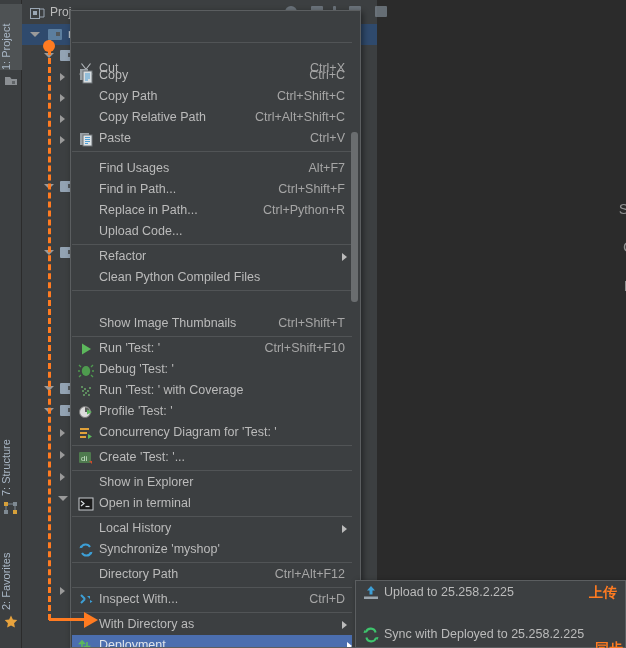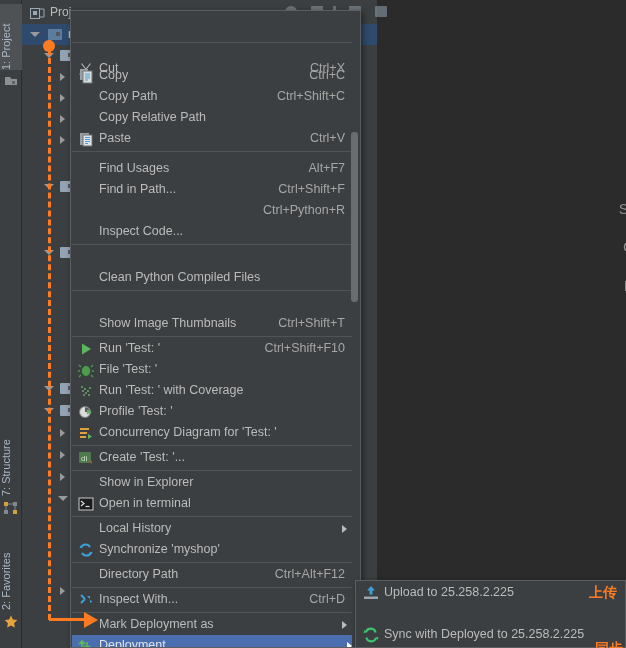--- a/index.html
+++ b/index.html
@@ -319,20 +319,21 @@
       </span>
       <span class="lbl">Copy</span>
       <span class="acc">Ctrl+C</span>
     </div>
     <div class="mi" style="top:75px">
       <span class="lbl">Copy Path</span>
       <span class="acc">Ctrl+Shift+C</span>
     </div>
     <div class="mi" style="top:96px">
       <span class="lbl">Copy Relative Path</span>
+      <span class="acc">Ctrl+Alt+Shift+C</span>
     </div>
     <div class="mi" style="top:117px">
       <span class="micon">
         <svg width="16" height="16" viewBox="0 0 16 16">
             <rect x="2" y="2" width="9" height="12" fill="#9aa1a6"></rect>
             <rect x="5" y="4" width="9" height="11" fill="#dfe4e7" stroke="#6d7276"></rect>
             <g stroke="#4f9fd4" stroke-width="1">
               <path d="M7 6.5h5M7 8.5h5M7 10.5h5M7 12.5h3"></path>
             </g>
           </svg>
@@ -344,27 +345,32 @@
 
     <div class="mi" style="top:147px">
       <span class="lbl">Find Usages</span>
       <span class="acc">Alt+F7</span>
     </div>
     <div class="mi" style="top:168px">
       <span class="lbl">Find in Path...</span>
       <span class="acc">Ctrl+Shift+F</span>
     </div>
     <div class="mi" style="top:189px">
+      <span class="lbl">Replace in Path...</span>
       <span class="acc">Ctrl+Python+R</span>
     </div>
     <div class="mi" style="top:210px">
-      <span class="lbl">Inspect Code...</span>
+      <span class="lbl">Upload Code...</span>
     </div>
     <div class="sep" style="top:233px"></div>
 
+    <div class="mi" style="top:235px">
+      <span class="lbl">Refactor</span>
+      <span class="submark"></span>
+    </div>
     <div class="mi" style="top:256px">
       <span class="lbl">Clean Python Compiled Files</span>
     </div>
     <div class="sep" style="top:279px"></div>
 
     <div class="mi" style="top:302px">
       <span class="lbl">Show Image Thumbnails</span>
       <span class="acc">Ctrl+Shift+T</span>
     </div>
     <div class="sep" style="top:325px"></div>
@@ -378,21 +384,21 @@
       <span class="lbl">Run 'Test: '</span>
       <span class="acc">Ctrl+Shift+F10</span>
     </div>
     <div class="mi" style="top:348px">
       <span class="micon">
         <svg width="16" height="16" viewBox="0 0 16 16">
             <ellipse cx="8" cy="9" rx="4.2" ry="5" fill="#4e9b4e"></ellipse>
             <path d="M3 5l-2-2M13 5l2-2M2 9H0M16 9h-2M3 13l-2 2M13 13l2 2" stroke="#4e9b4e" stroke-width="1.3"></path>
           </svg>
       </span>
-      <span class="lbl">File 'Test: '</span>
+      <span class="lbl">Debug 'Test: '</span>
     </div>
     <div class="mi" style="top:369px">
       <span class="micon">
         <svg width="16" height="16" viewBox="0 0 16 16">
             <g fill="#6aa86a">
               <circle cx="4" cy="4" r="1"></circle>
               <circle cx="7" cy="6" r="1"></circle>
               <circle cx="10" cy="8" r="1"></circle>
               <circle cx="5" cy="8" r="1"></circle>
               <circle cx="8" cy="10" r="1"></circle>
@@ -486,21 +492,21 @@
             <path d="M9 4l3 0 0 3z" fill="#3d9fd6"></path>
             <path d="M12 8l2.5 1.5L12 11z" fill="#3d9fd6"></path>
           </svg>
       </span>
       <span class="lbl">Inspect With...</span>
       <span class="acc">Ctrl+D</span>
     </div>
     <div class="sep" style="top:601px"></div>
 
     <div class="mi" style="top:603px">
-      <span class="lbl">Mark Deployment as</span>
+      <span class="lbl">With Directory as</span>
       <span class="submark"></span>
     </div>
     <div class="mi hl" style="top:624px">
       <span class="micon">
         <svg width="16" height="16" viewBox="0 0 16 16">
             <path d="M4 10V4M4 3l-2.2 2.5h4.4z" fill="#5cb85c" stroke="#5cb85c" stroke-width="1.6"></path>
             <path d="M9 4v6M9 11l-2.2-2.5h4.4z" fill="#5cb85c" stroke="#5cb85c" stroke-width="1.6"></path>
             <rect x="1" y="12" width="13" height="2" fill="#8fa0b0"></rect>
           </svg>
       </span>

